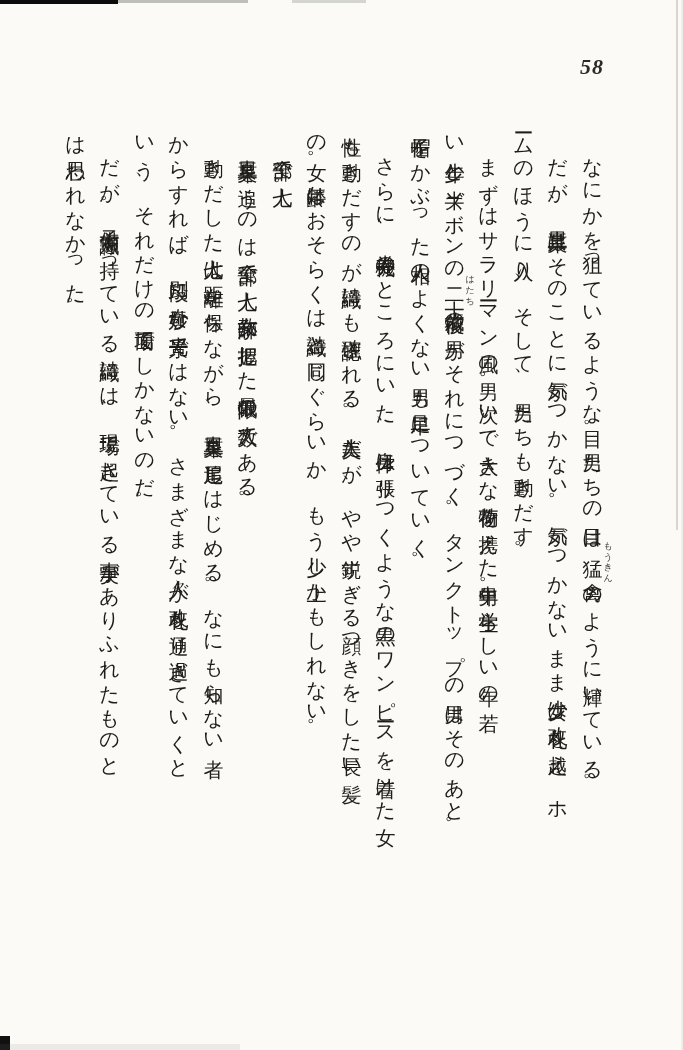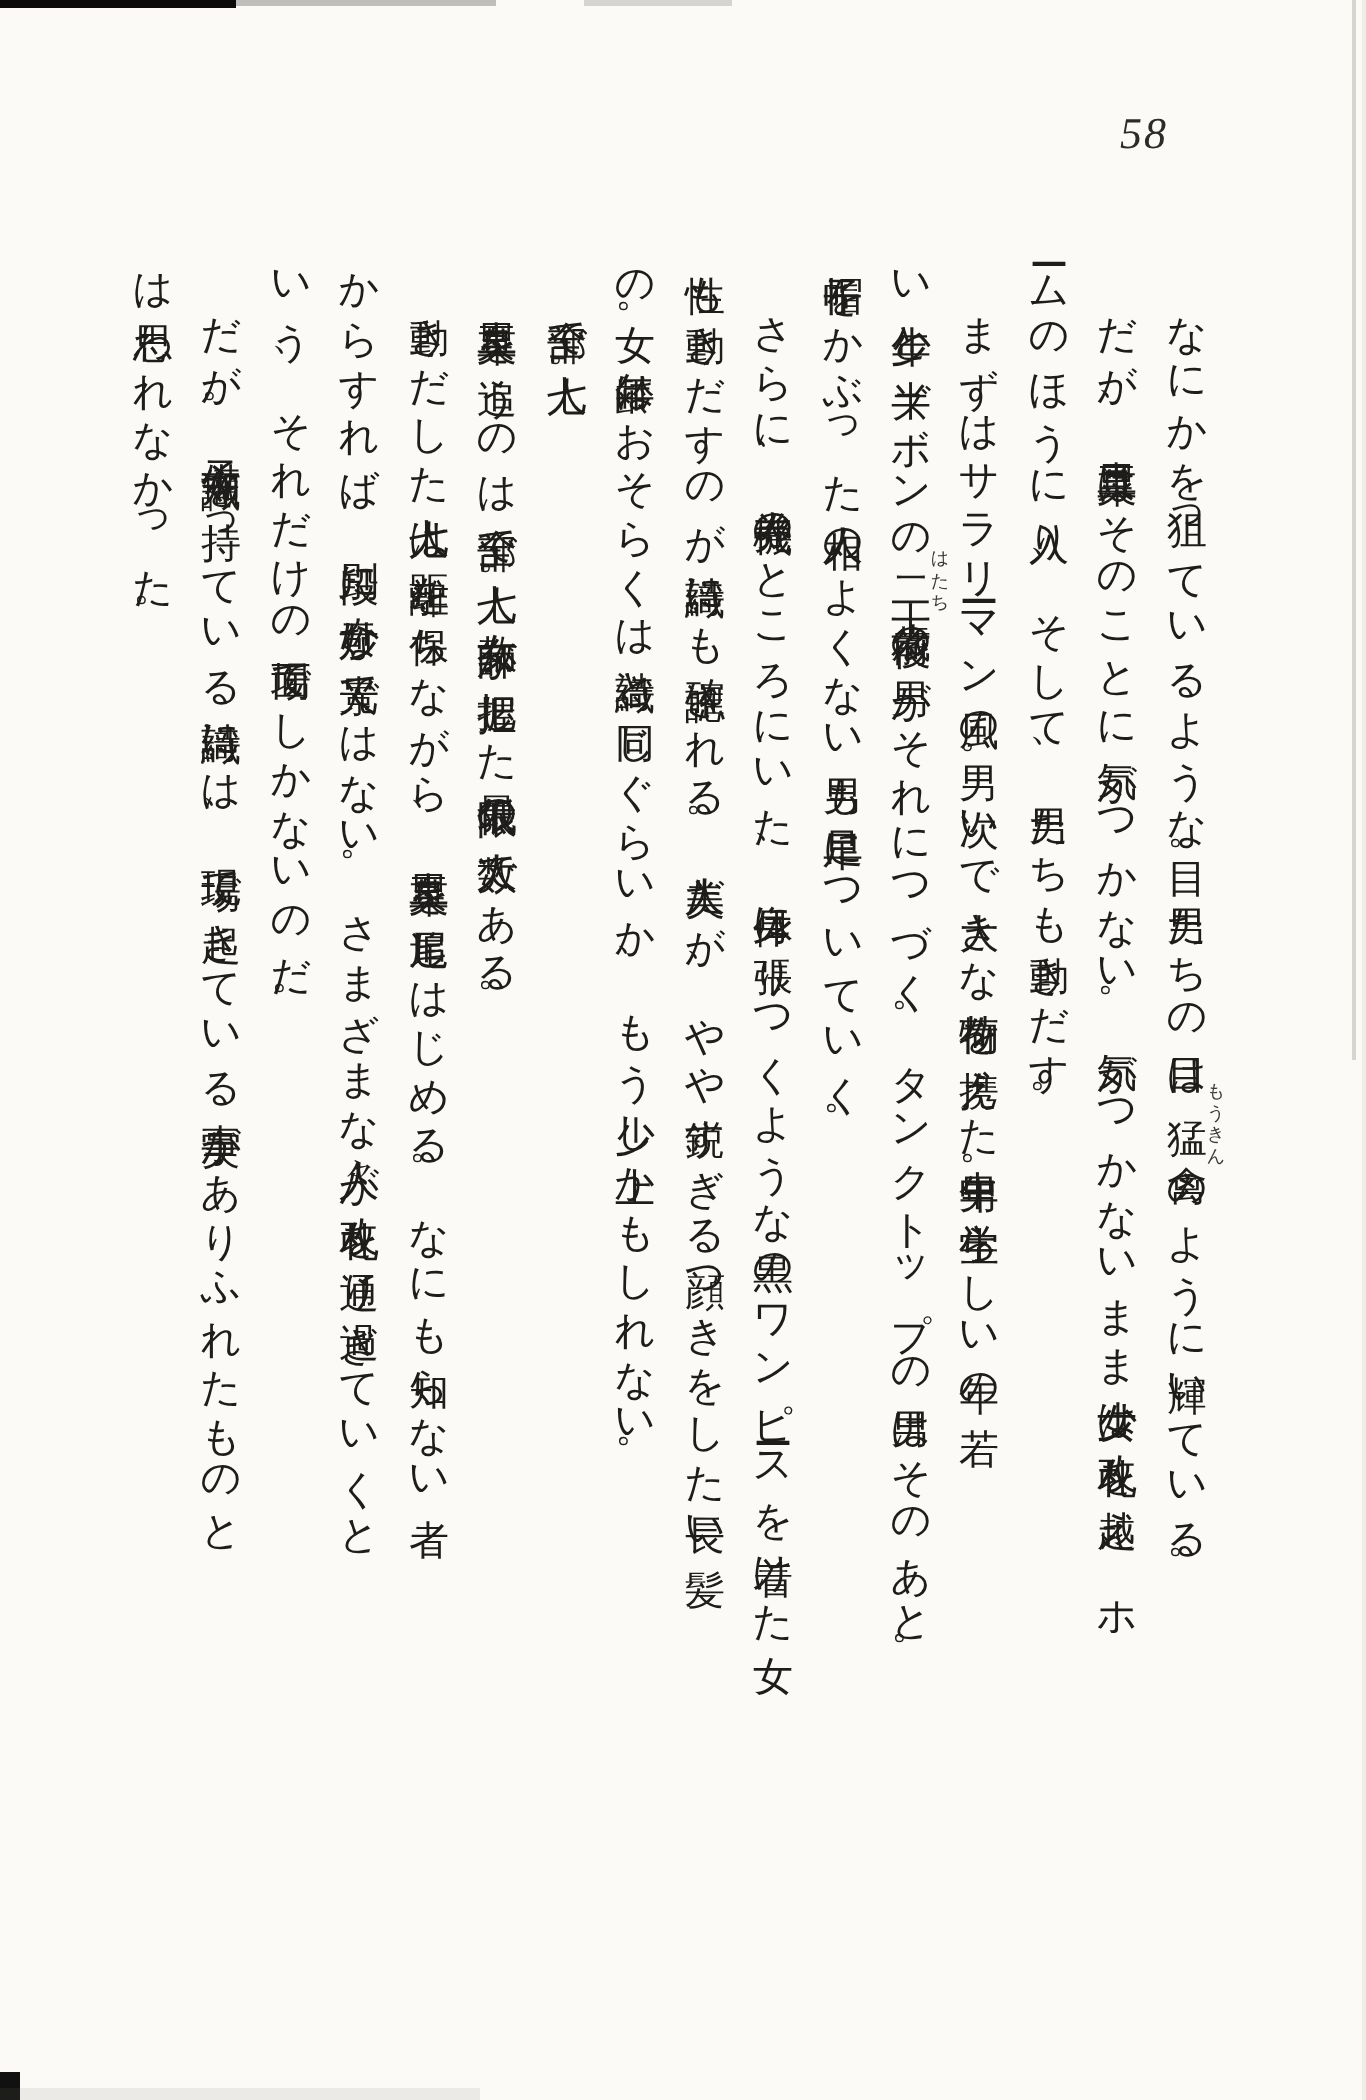--- a/index.html
+++ b/index.html
@@ -14,25 +14,26 @@
     overflow:hidden;
     font-family:"Liberation Serif","DejaVu Serif",serif;
   }
   .page{
     position:absolute;inset:0;
     background:var(--paper);
   }
   
   .page-num{
     position:absolute;
-    left:560px;top:54px;
+    left:580px;top:54px;
     font-style:italic;
     font-size:22px;
     color:#2c2b29;
     letter-spacing:1px;
+    font-weight:bold;
   }
   
   .col{
     position:absolute;
     top:122px;
     writing-mode:vertical-rl;
     text-orientation:mixed;
     font-size:20px;
     line-height:1;
     letter-spacing:1.6px;

